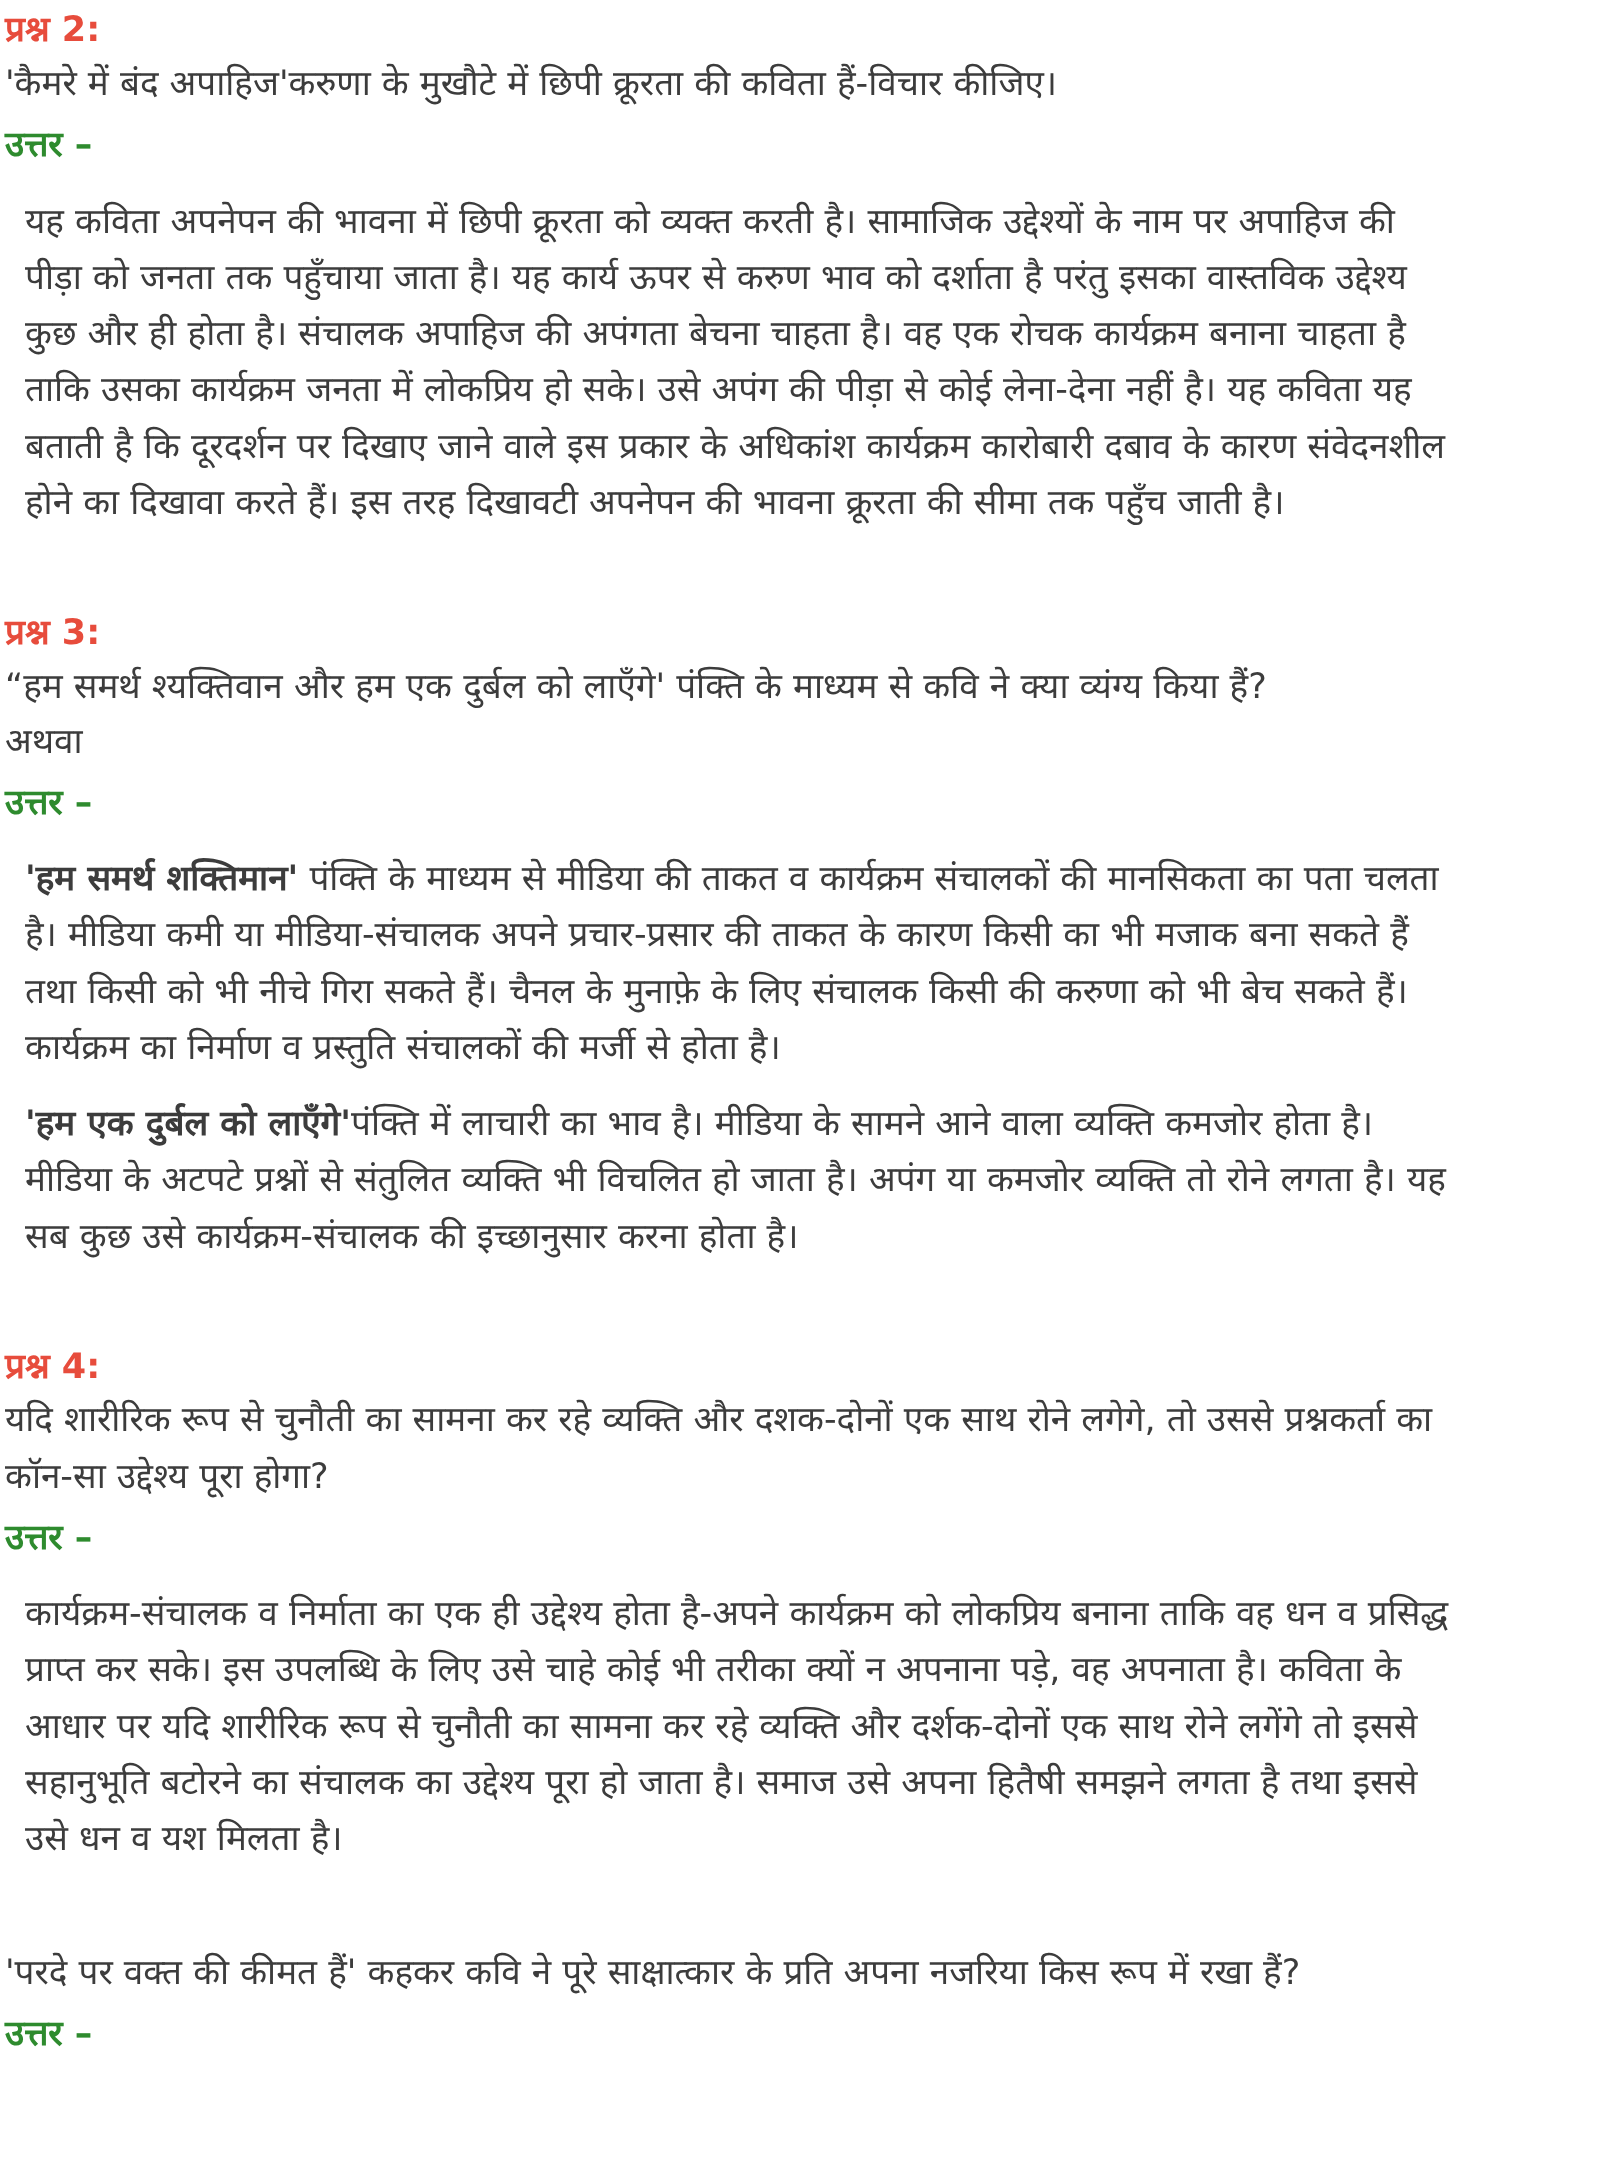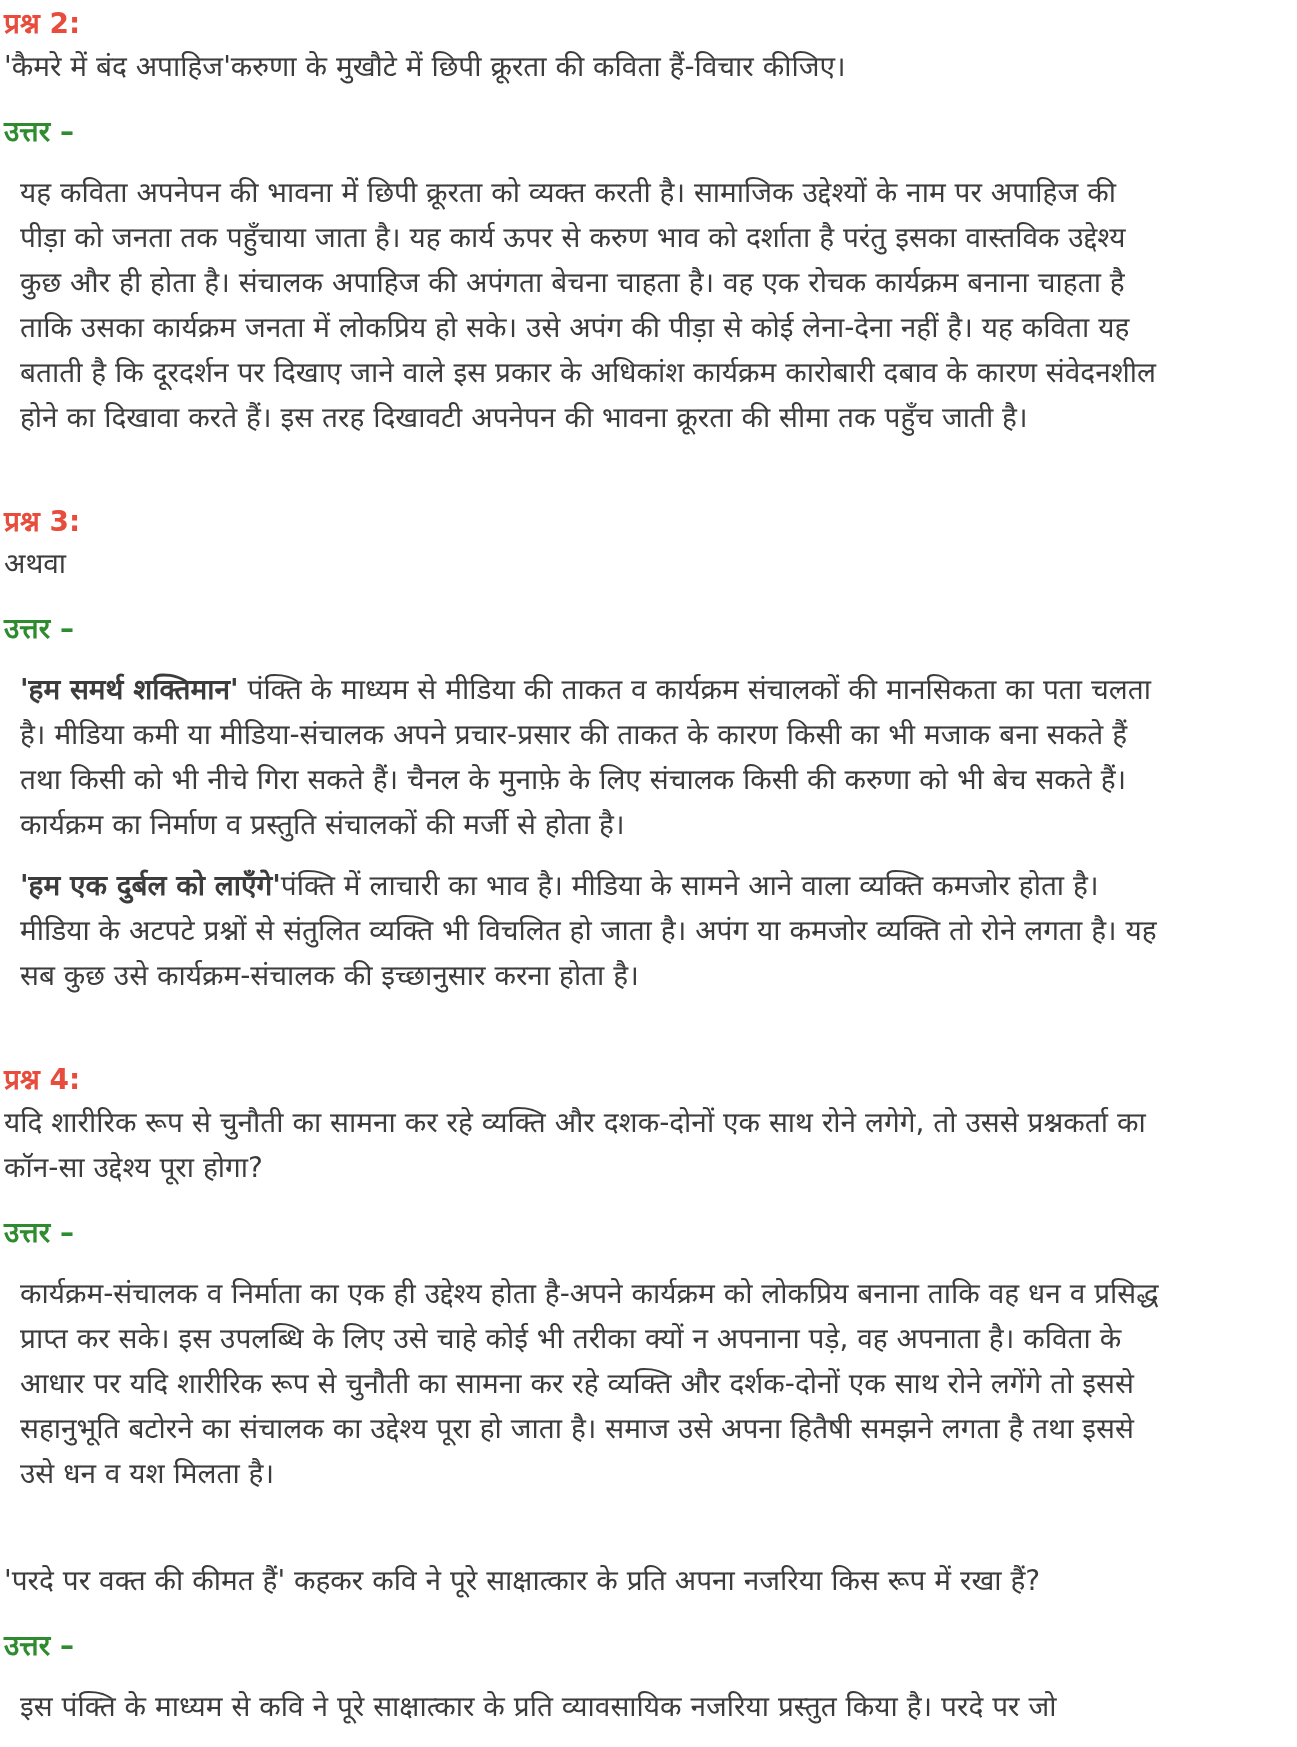--- a/index.html
+++ b/index.html
@@ -35,21 +35,21 @@
     color:var(--q-color);
   }
   .q-text{
     margin:0;
     font-size:28px;
     line-height:45px;
     color:var(--body-color);
   }
   .q-text.bold{font-weight:normal;line-height:44px;}
   .a-label{
-    margin:21px 0 0 0;
+    margin:5px 0 0 0;
     font-size:28px;
     line-height:44px;
     font-weight:bold;
     color:var(--a-color);
   }
   .a-text{
     margin:16px;
     font-size:28px;
     line-height:45px;
     color:var(--body-color);
@@ -62,30 +62,30 @@
 <main class="page">
   <div>
       <section class="qa-section">
         <h2 class="q-label">प्रश्न 2:</h2>
         <p class="q-text">'कैमरे में बंद अपाहिज'करुणा के मुखौटे में छिपी क्रूरता की कविता हैं-विचार कीजिए।</p>
         <h3 class="a-label">उत्तर –</h3>
         <p class="a-text">यह कविता अपनेपन की भावना में छिपी क्रूरता को व्यक्त करती है। सामाजिक उद्देश्यों के नाम पर अपाहिज की पीड़ा को जनता तक पहुँचाया जाता है। यह कार्य ऊपर से करुण भाव को दर्शाता है परंतु इसका वास्तविक उद्देश्य कुछ और ही होता है। संचालक अपाहिज की अपंगता बेचना चाहता है। वह एक रोचक कार्यक्रम बनाना चाहता है ताकि उसका कार्यक्रम जनता में लोकप्रिय हो सके। उसे अपंग की पीड़ा से कोई लेना-देना नहीं है। यह कविता यह बताती है कि दूरदर्शन पर दिखाए जाने वाले इस प्रकार के अधिकांश कार्यक्रम कारोबारी दबाव के कारण संवेदनशील होने का दिखावा करते हैं। इस तरह दिखावटी अपनेपन की भावना क्रूरता की सीमा तक पहुँच जाती है।</p>
       </section>
       <section class="qa-section">
         <h2 class="q-label">प्रश्न 3:</h2>
+        <p class="q-text">“हम समर्थ श्यक्तिवान और हम एक दुर्बल को लाएँगे' पंक्ति के माध्यम से कवि ने क्या व्यंग्य किया हैं?</p>
         <p class="q-text bold">अथवा</p>
         <h3 class="a-label">उत्तर –</h3>
         <p class="a-text"><strong>'हम समर्थ शक्तिमान'</strong><span> पंक्ति के माध्यम से मीडिया की ताकत व कार्यक्रम संचालकों की मानसिकता का पता चलता है। मीडिया कमी या मीडिया-संचालक अपने प्रचार-प्रसार की ताकत के कारण किसी का भी मजाक बना सकते हैं तथा किसी को भी नीचे गिरा सकते हैं। चैनल के मुनाफ़े के लिए संचालक किसी की करुणा को भी बेच सकते हैं। कार्यक्रम का निर्माण व प्रस्तुति संचालकों की मर्जी से होता है।</span></p>
         <p class="a-text"><strong>'हम एक दुर्बल को लाएँगे'</strong><span>पंक्ति में लाचारी का भाव है। मीडिया के सामने आने वाला व्यक्ति कमजोर होता है। मीडिया के अटपटे प्रश्नों से संतुलित व्यक्ति भी विचलित हो जाता है। अपंग या कमजोर व्यक्ति तो रोने लगता है। यह सब कुछ उसे कार्यक्रम-संचालक की इच्छानुसार करना होता है।</span></p>
       </section>
       <section class="qa-section">
         <h2 class="q-label">प्रश्न 4:</h2>
         <p class="q-text">यदि शारीरिक रूप से चुनौती का सामना कर रहे व्यक्ति और दशक-दोनों एक साथ रोने लगेगे, तो उससे प्रश्नकर्ता का कॉन-सा उद्देश्य पूरा होगा?</p>
         <h3 class="a-label">उत्तर –</h3>
         <p class="a-text">कार्यक्रम-संचालक व निर्माता का एक ही उद्देश्य होता है-अपने कार्यक्रम को लोकप्रिय बनाना ताकि वह धन व प्रसिद्ध प्राप्त कर सके। इस उपलब्धि के लिए उसे चाहे कोई भी तरीका क्यों न अपनाना पड़े, वह अपनाता है। कविता के आधार पर यदि शारीरिक रूप से चुनौती का सामना कर रहे व्यक्ति और दर्शक-दोनों एक साथ रोने लगेंगे तो इससे सहानुभूति बटोरने का संचालक का उद्देश्य पूरा हो जाता है। समाज उसे अपना हितैषी समझने लगता है तथा इससे उसे धन व यश मिलता है।</p>
       </section>
       <section class="qa-section">
         <p class="q-text">'परदे पर वक्त की कीमत हैं' कहकर कवि ने पूरे साक्षात्कार के प्रति अपना नजरिया किस रूप में रखा हैं?</p>
         <h3 class="a-label">उत्तर –</h3>
-        <p class="a-text">इस पंक्ति के माध्यम से कवि ने पूरे साक्षात्कार के प्रति व्यावसायिक नजरिया प्रस्तुत किया है। परदे पर जो</p>
       </section>
     </div>
 </main>
 
 </body></html>

